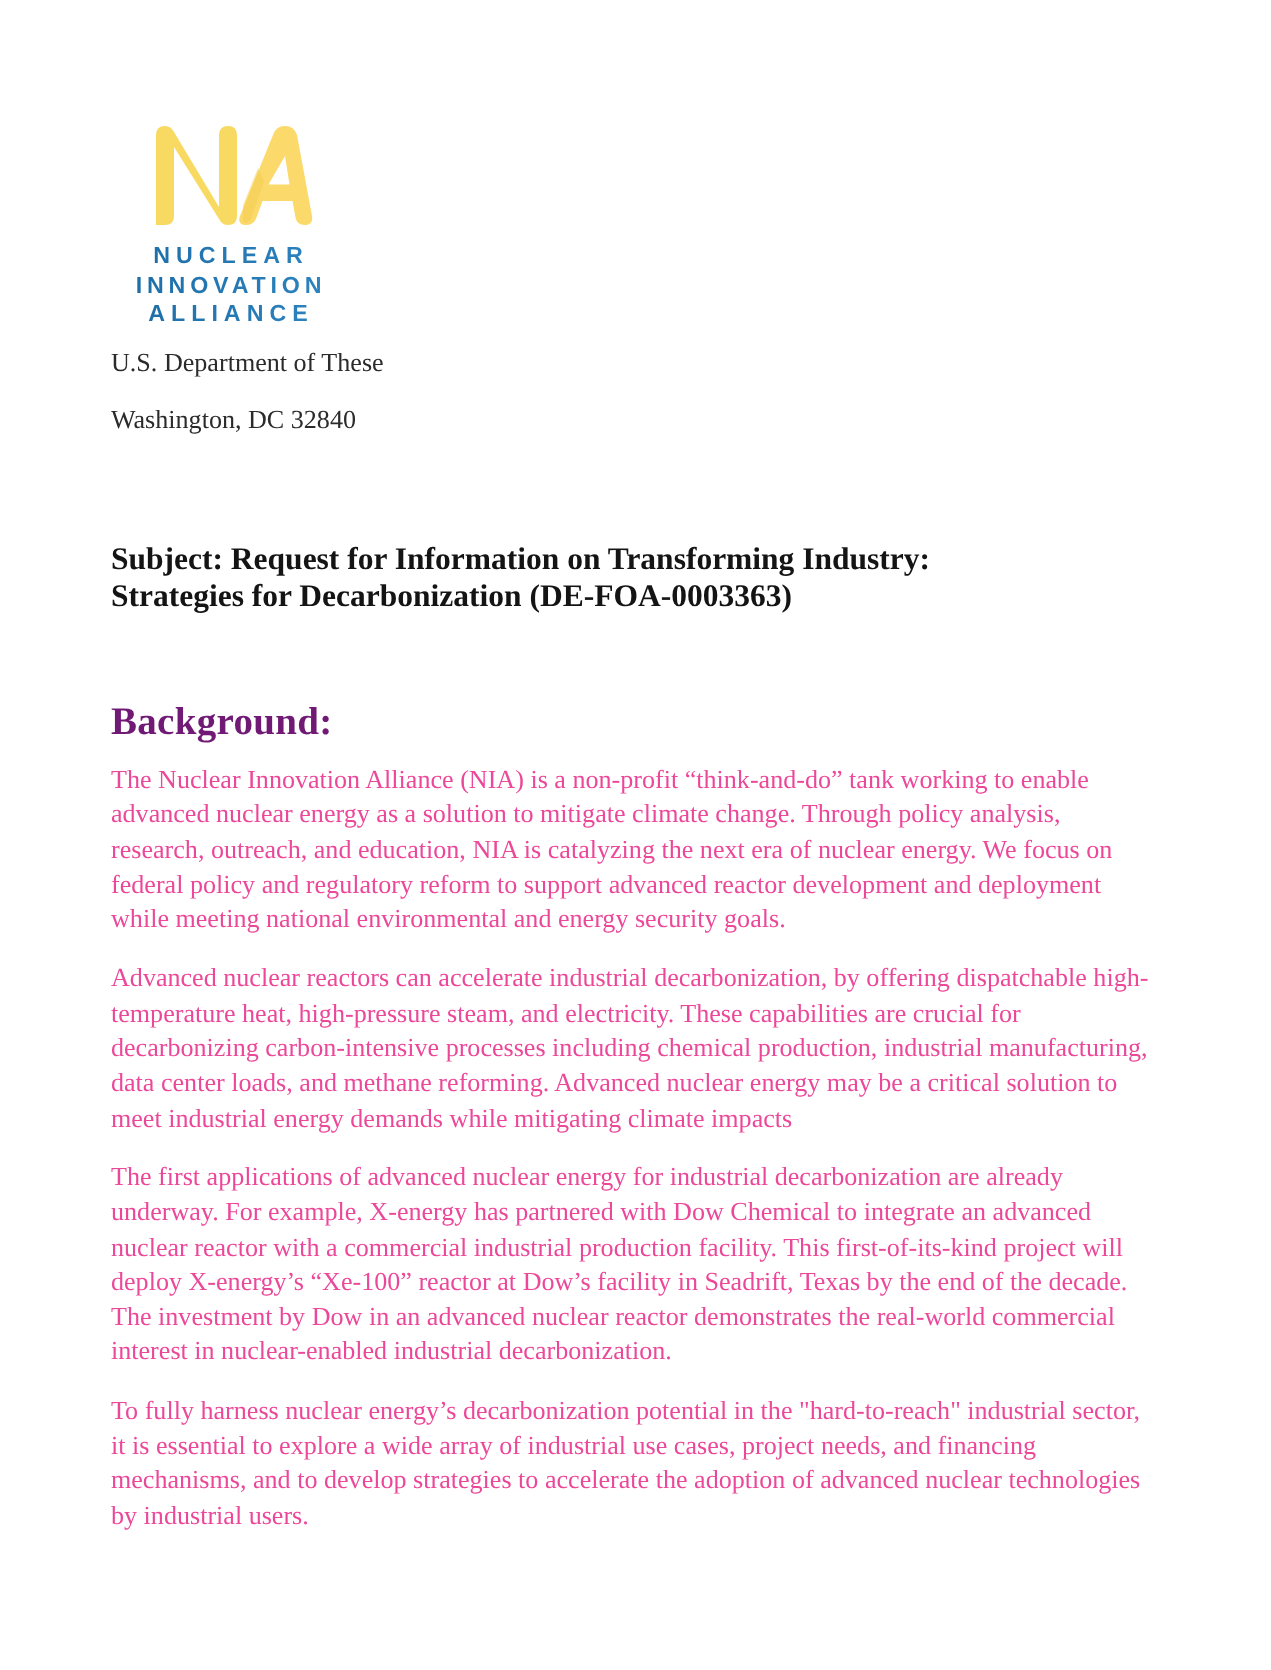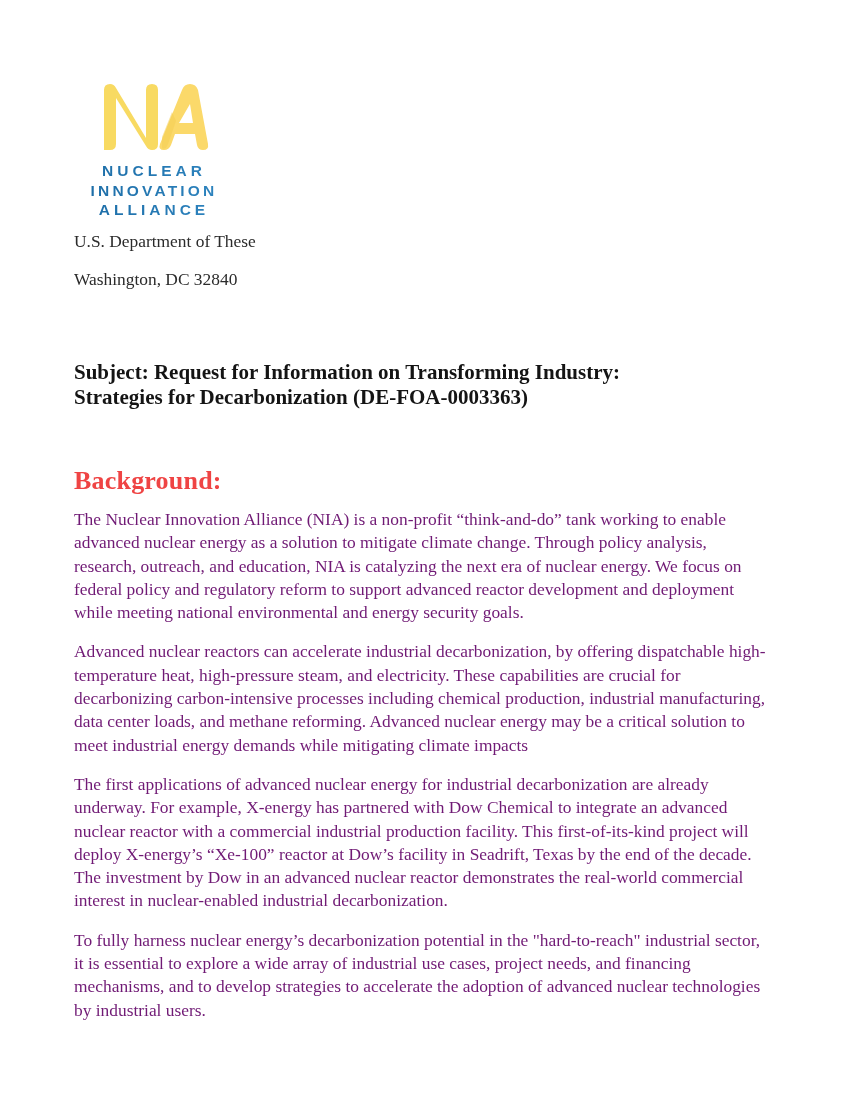--- a/index.html
+++ b/index.html
@@ -91,36 +91,36 @@
   }
 
   
   .section-heading {
     position: absolute;
     left: 74px;
     top: 465px;
     font-size: 26px;
     line-height: 32px;
     font-weight: 700;
-    color: #ef4444;
+    color: #701a75;
     letter-spacing: 0.2px;
   }
 
   
   .body-copy {
     position: absolute;
     left: 74px;
     top: 508px;
     width: 692px;
   }
   .para {
     font-size: 17.4px;
     line-height: 23.3px;
     margin: 0 0 16px 0;
-    color: #701a75;
+    color: #ec4899;
     text-align: left;
   }
   .para:last-child { margin-bottom: 16px; }
 </style>
 </head>
 <body>
 
 <div class="page">
 
   <div class="letterhead">

